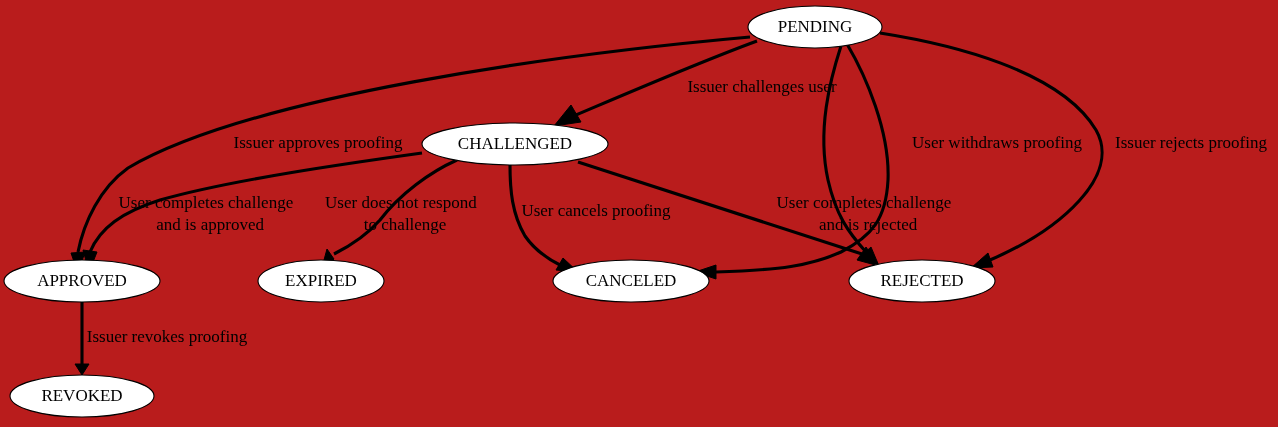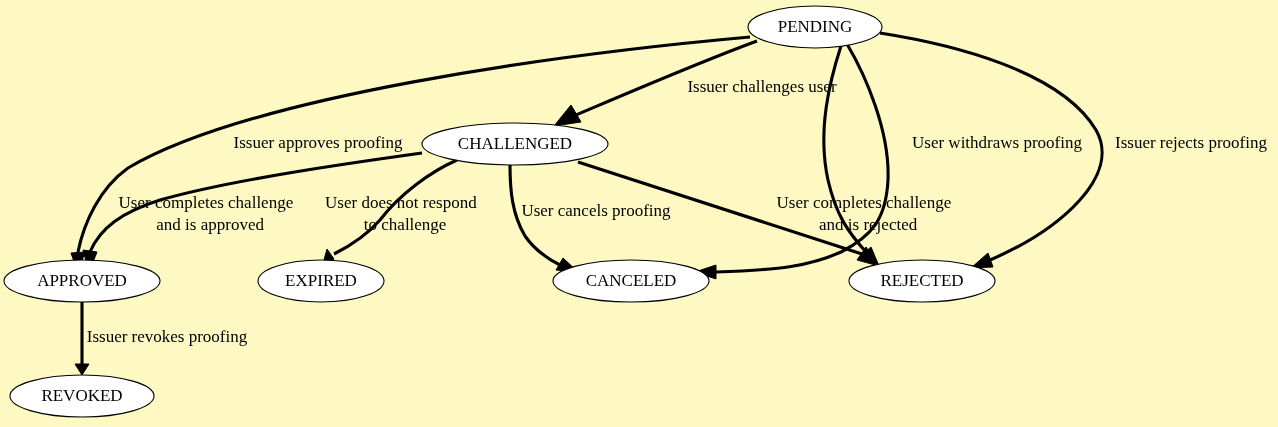--- a/index.html
+++ b/index.html
@@ -4,21 +4,21 @@
 <style>
   html, body {
     margin: 0;
     padding: 0;
     background: #ffffff;
   }
   #diagram-root {
     position: relative;
     width: 1278px;
     height: 427px;
-    background: #fef9c3;
+    background: #b91c1c;
     font-family: "Liberation Serif", "DejaVu Serif", serif;
     overflow: hidden;
   }
   svg#graph {
     position: absolute;
     top: 0;
     left: 0;
     width: 1278px;
     height: 427px;
     display: block;

